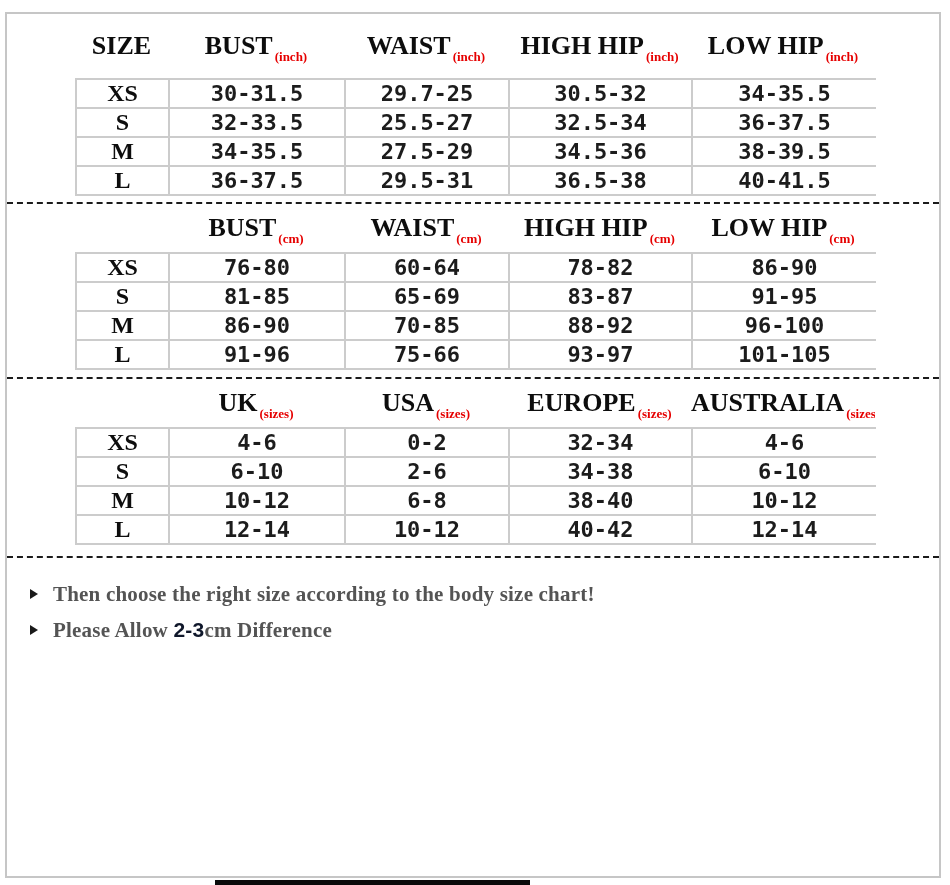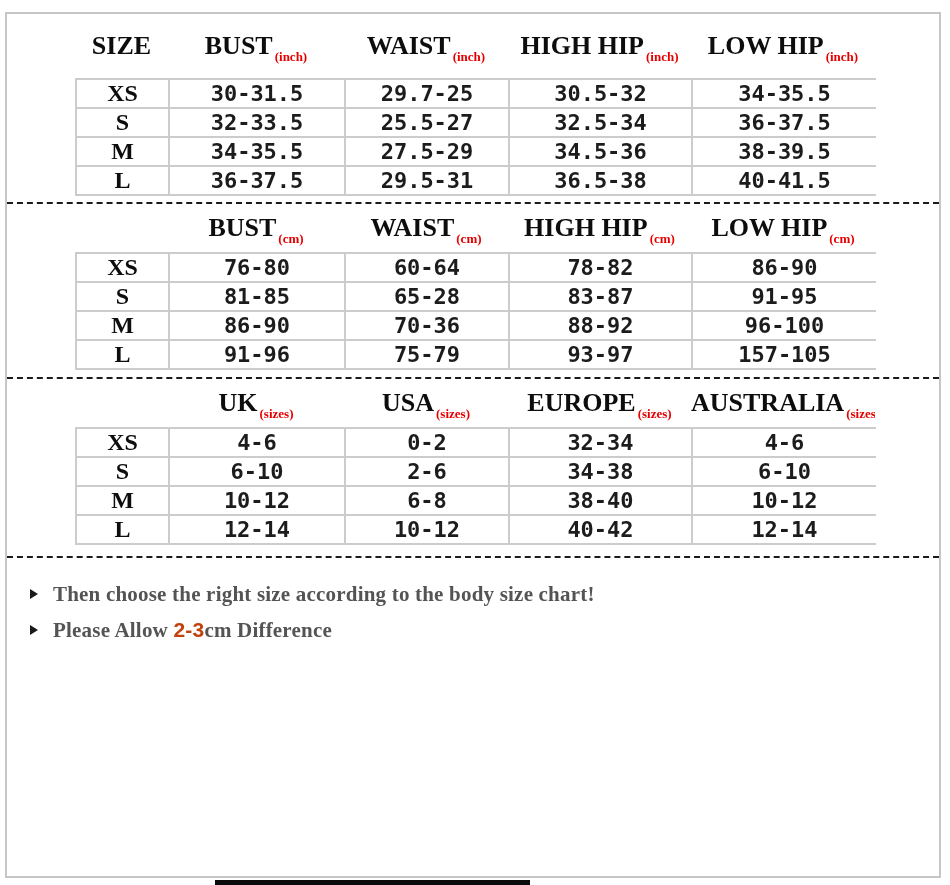--- a/index.html
+++ b/index.html
@@ -48,21 +48,21 @@
   .tri{
     width:0;height:0;border-left:8px solid #1a1a1a;
     border-top:5px solid transparent;border-bottom:5px solid transparent;
     margin-right:15px;flex:0 0 auto;
   }
   .note-text{
     font-family:"Liberation Serif",serif;font-weight:bold;font-size:21px;
     color:var(--note-color,#545454);letter-spacing:0.2px;
   }
   .note-text .hl{
-    font-family:"Liberation Sans",sans-serif;font-weight:bold;font-size:21px;color:#c2410c;
+    font-family:"Liberation Sans",sans-serif;font-weight:bold;font-size:21px;color:#0f172a;
   }
   
   .bottom-bar{position:absolute;left:215px;top:880px;width:315px;height:5px;background:#0a0a0a;}
 </style>
 </head>
 <body>
 
 <div class="frame">
 
   <div>
@@ -158,37 +158,37 @@
           <tr>
         <td class="size">XS</td>
         <td>76-80</td>
         <td>60-64</td>
         <td>78-82</td>
         <td>86-90</td>
       </tr>
       <tr>
         <td class="size">S</td>
         <td>81-85</td>
-        <td>65-28</td>
+        <td>65-69</td>
         <td>83-87</td>
         <td>91-95</td>
       </tr>
       <tr>
         <td class="size">M</td>
         <td>86-90</td>
-        <td>70-36</td>
+        <td>70-85</td>
         <td>88-92</td>
         <td>96-100</td>
       </tr>
       <tr>
         <td class="size">L</td>
         <td>91-96</td>
-        <td>75-79</td>
+        <td>75-66</td>
         <td>93-97</td>
-        <td>157-105</td>
+        <td>101-105</td>
       </tr>
     </tbody>
       </table>
   </div>
 
   <div class="dashed gap7"></div>
 
   <div>
     <table class="hdr hdr-sizes">
       <colgroup>

